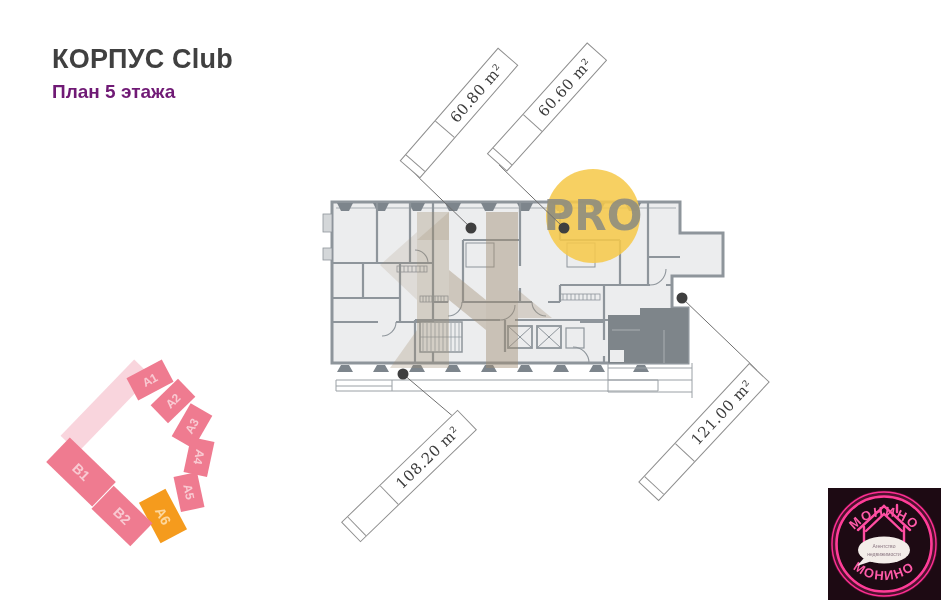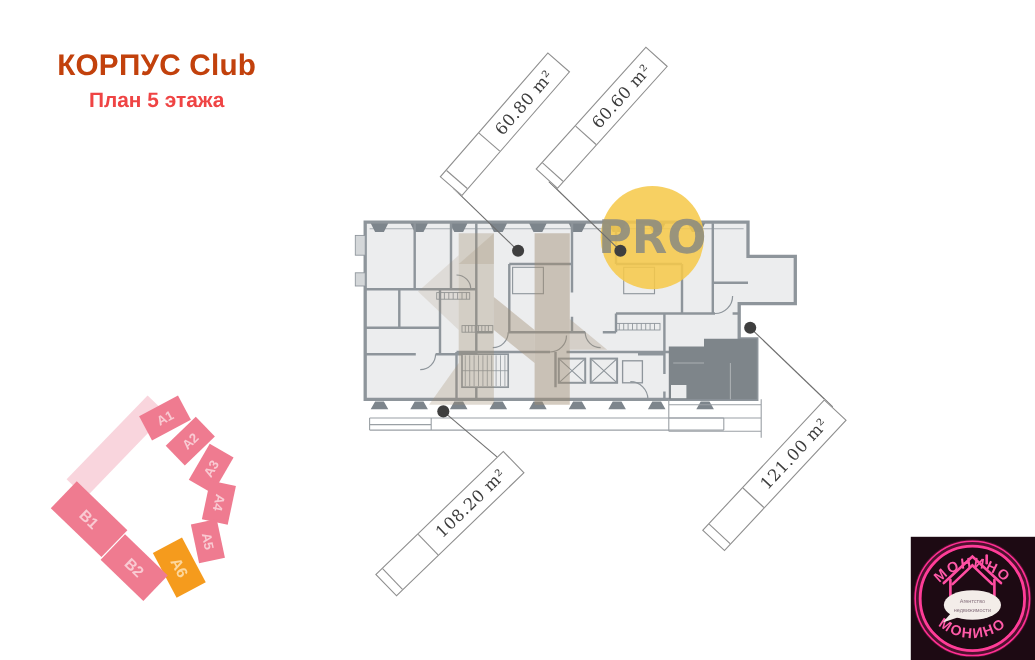--- a/index.html
+++ b/index.html
@@ -2,22 +2,22 @@
 <html><head>
 <meta charset="utf-8">
 <style>
   html,body{margin:0;padding:0;background:#fff;}
   .stage{position:relative;width:941px;height:600px;background:#ffffff;overflow:hidden;
          font-family:"Liberation Sans",sans-serif;}
   svg{position:absolute;left:0;top:0;}
 
   
   .hdr{position:absolute;left:52px;top:44px;}
-  .hdr .t1,.hdr .t2{font-size:27px;font-weight:bold;color:#c2410c;line-height:1.18;letter-spacing:.2px;}
-  .hdr .t3{font-size:19px;font-weight:bold;color:#ef4444;margin-top:5px;text-align:center;}
+  .hdr .t1,.hdr .t2{font-size:27px;font-weight:bold;color:#404040;line-height:1.18;letter-spacing:.2px;}
+  .hdr .t3{font-size:19px;font-weight:bold;color:#701a75;margin-top:5px;}
 
   
   .dim-label{position:absolute;display:flex;background:#ffffff;border:1px solid #8f8f8f;
              box-sizing:border-box;}
   .dim-label .cap{width:7px;border-right:1px solid #8f8f8f;}
   .dim-label .gap{width:44px;border-right:1px solid #8f8f8f;}
   .dim-label .txt{flex:1;display:flex;align-items:center;justify-content:center;
                   font-family:"DejaVu Serif",serif;font-size:15px;color:#3c3c3c;
                   letter-spacing:.5px;white-space:nowrap;}
   #lbl-1{left:459px;top:113px;width:150px;height:27px;transform:translate(-50%,-50%) rotate(-49deg);}

